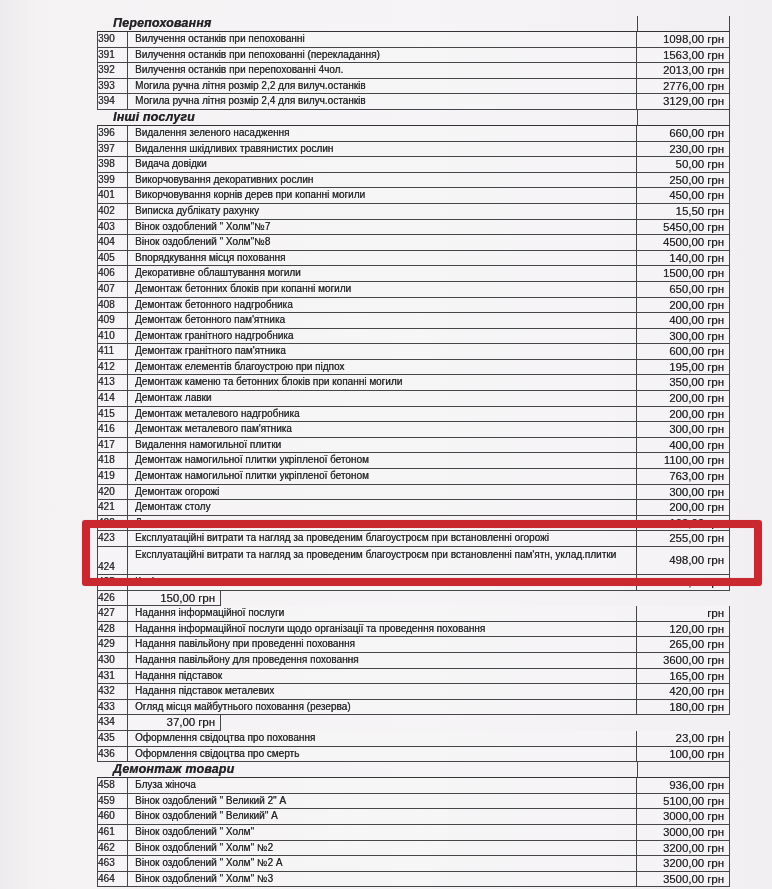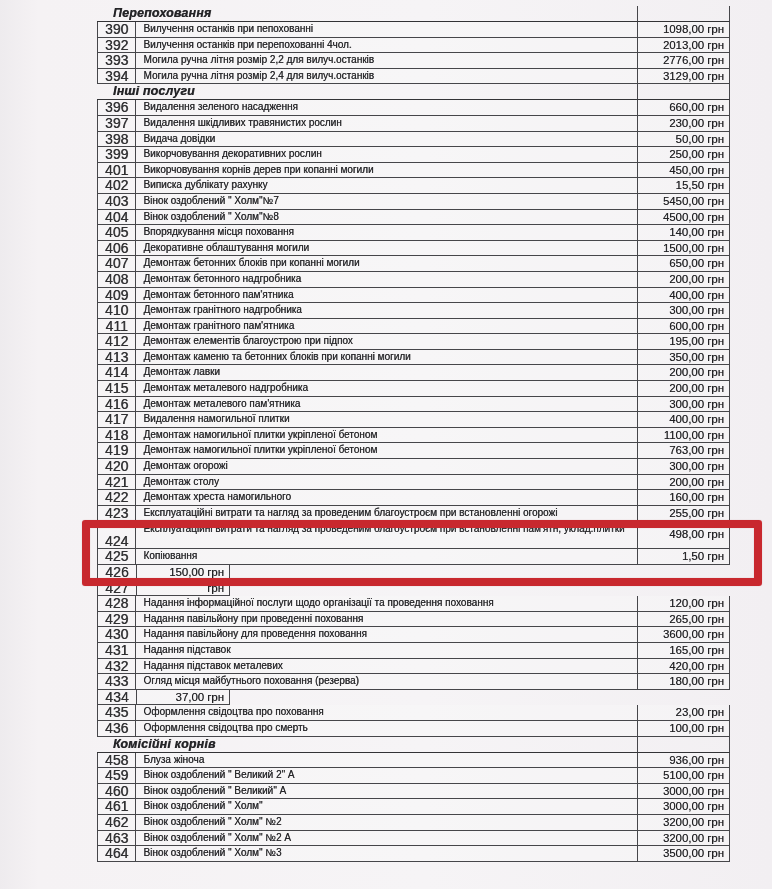--- a/index.html
+++ b/index.html
@@ -2,27 +2,27 @@
 <html><head>
 <meta charset="utf-8">
 <style>
   html,body{margin:0;padding:0;background:#e8e6e8;}
   .page{
     position:relative;width:772px;height:889px;overflow:hidden;
     background:linear-gradient(90deg,#eeebee 0,#f5f2f4 5%,#f6f4f6 55%,#f2eff2 100%);
     font-family:"Liberation Sans",sans-serif;
     -webkit-font-smoothing:antialiased;
   }
-  .doc{position:absolute;left:97px;top:6px;width:633px;}
+  .doc{position:absolute;left:97px;top:16px;width:633px;}
   .row{display:flex;height:15.6px;box-sizing:border-box;}
   .row.tall{height:28px;}
   .cell{box-sizing:border-box;border-right:1.5px solid #46464a;border-bottom:1.5px solid #46464a;overflow:hidden;background:rgba(250,248,250,.35);}
   .num{
-    width:40px;border-left:1.5px solid #46464a;text-align:center;
-    font-size:14px;color:#303032;line-height:14.6px;
+    width:31px;border-left:1.5px solid #46464a;text-align:left;
+    font-size:10px;color:#303032;line-height:14.6px;
     text-shadow:.3px 0 .3px rgba(48,48,50,.8);
   }
   .tall .num{line-height:40px;}
   .desc{
     width:509px;padding:0 4px 0 7px;font-size:10px;color:#27272a;
     line-height:14.6px;white-space:nowrap;
     text-shadow:.3px 0 .3px rgba(42,42,45,.8);
   }
   .tall .desc{white-space:normal;line-height:13px;padding-top:1px;}
   .price{
@@ -58,20 +58,25 @@
         <div class="hdr">
           <div class="hdr-title">Перепоховання</div>
           <div class="hdr-pricecell"></div>
         </div>
         <div class="row">
           <div class="cell num">390</div>
           <div class="cell desc">Вилучення останків при пепохованні</div>
           <div class="cell price">1098,00 грн</div>
         </div>
         <div class="row">
+          <div class="cell num">391</div>
+          <div class="cell desc">Вилучення останків при пепохованні (перекладання)</div>
+          <div class="cell price">1563,00 грн</div>
+        </div>
+        <div class="row">
           <div class="cell num">392</div>
           <div class="cell desc">Вилучення останків при перепохованні 4чол.</div>
           <div class="cell price">2013,00 грн</div>
         </div>
         <div class="row">
           <div class="cell num">393</div>
           <div class="cell desc">Могила ручна літня розмір 2,2 для вилуч.останків</div>
           <div class="cell price">2776,00 грн</div>
         </div>
         <div class="row">
@@ -229,20 +234,21 @@
           <div class="cell num">425</div>
           <div class="cell desc">Копіювання</div>
           <div class="cell price">1,50 грн</div>
         </div>
         <div class="row">
           <div class="cell num">426</div>
           <div class="cell price">150,00 грн</div>
         </div>
         <div class="row">
           <div class="cell num">427</div>
+          <div class="cell desc">Надання інформаційної послуги</div>
           <div class="cell price">грн</div>
         </div>
         <div class="row">
           <div class="cell num">428</div>
           <div class="cell desc">Надання інформаційної послуги щодо організації та проведення поховання</div>
           <div class="cell price">120,00 грн</div>
         </div>
         <div class="row">
           <div class="cell num">429</div>
           <div class="cell desc">Надання павільйону  при проведенні поховання</div>
@@ -278,21 +284,21 @@
           <div class="cell price">23,00 грн</div>
         </div>
         <div class="row">
           <div class="cell num">436</div>
           <div class="cell desc">Оформлення свідоцтва про смерть</div>
           <div class="cell price">100,00 грн</div>
         </div>
       </div>
       <div class="section">
         <div class="hdr">
-          <div class="hdr-title">Комісійні корнів</div>
+          <div class="hdr-title">Демонтаж товари</div>
           <div class="hdr-pricecell"></div>
         </div>
         <div class="row">
           <div class="cell num">458</div>
           <div class="cell desc">Блуза жіноча</div>
           <div class="cell price">936,00 грн</div>
         </div>
         <div class="row">
           <div class="cell num">459</div>
           <div class="cell desc">Вінок оздоблений " Великий 2"  А</div>

